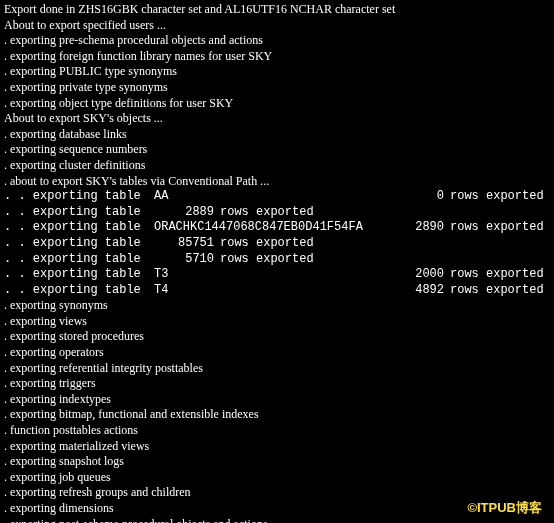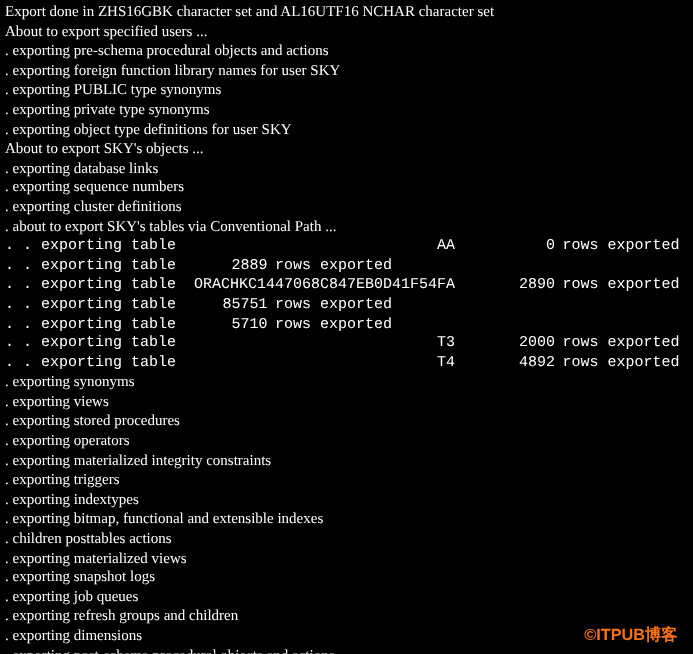--- a/index.html
+++ b/index.html
@@ -21,30 +21,30 @@
     }
     .line {
       white-space: pre;
       font-family: Liberation Serif, serif;
     }
     .table-row {
       display: flex;
       white-space: pre;
     }
     .t-prefix { width: 150px; }
-    .t-name { width: 230px; text-align: right; padding-right: 20px; }
+    .t-name { width: 230px; padding-right: 20px; }
     .t-rows { width: 60px; text-align: right; }
     .t-suffix { padding-left: 6px; }
     .watermark {
       position: absolute;
       bottom: 6px;
       right: 12px;
       font-family: Arial, sans-serif;
       font-size: 13px;
-      color: #f97316;
+      color: #fde047;
       font-weight: bold;
     }
   </style>
 </head>
 <body>
 
 <div class="line">Export done in ZHS16GBK character set and AL16UTF16 NCHAR character set</div>
 <div class="line"></div>
 <div class="line">About to export specified users ...</div>
 
@@ -98,25 +98,25 @@
   <span class="t-prefix">. . exporting table</span>
   <span class="t-name">T4</span>
   <span class="t-rows">4892</span>
   <span class="t-suffix">rows exported</span>
 </div>
 
 <div class="line">. exporting synonyms</div>
 <div class="line">. exporting views</div>
 <div class="line">. exporting stored procedures</div>
 <div class="line">. exporting operators</div>
-<div class="line">. exporting materialized integrity constraints</div>
+<div class="line">. exporting referential integrity posttables</div>
 <div class="line">. exporting triggers</div>
 <div class="line">. exporting indextypes</div>
 <div class="line">. exporting bitmap, functional and extensible indexes</div>
-<div class="line">. children posttables actions</div>
+<div class="line">. function posttables actions</div>
 <div class="line">. exporting materialized views</div>
 <div class="line">. exporting snapshot logs</div>
 <div class="line">. exporting job queues</div>
 <div class="line">. exporting refresh groups and children</div>
 <div class="line">. exporting dimensions</div>
 <div class="line">. exporting post-schema procedural objects and actions</div>
 
 <div class="watermark">©ITPUB博客</div>
 
 </body></html>

